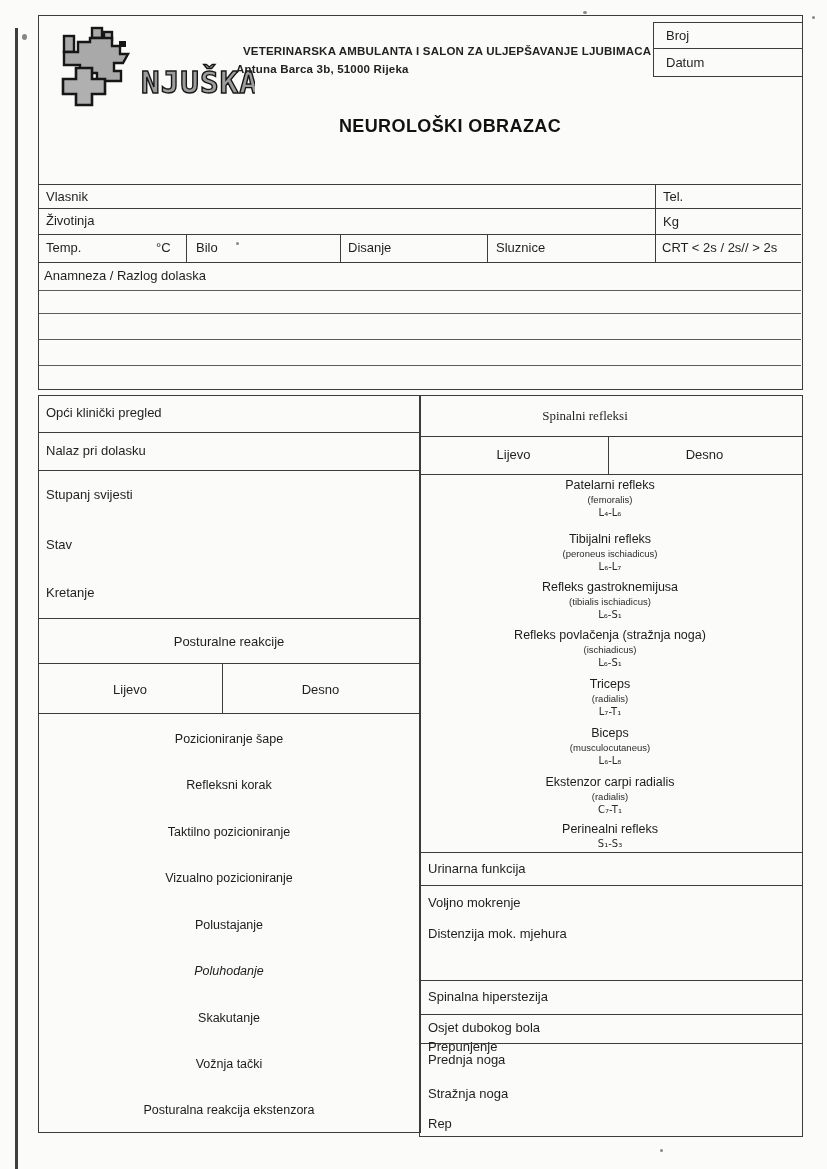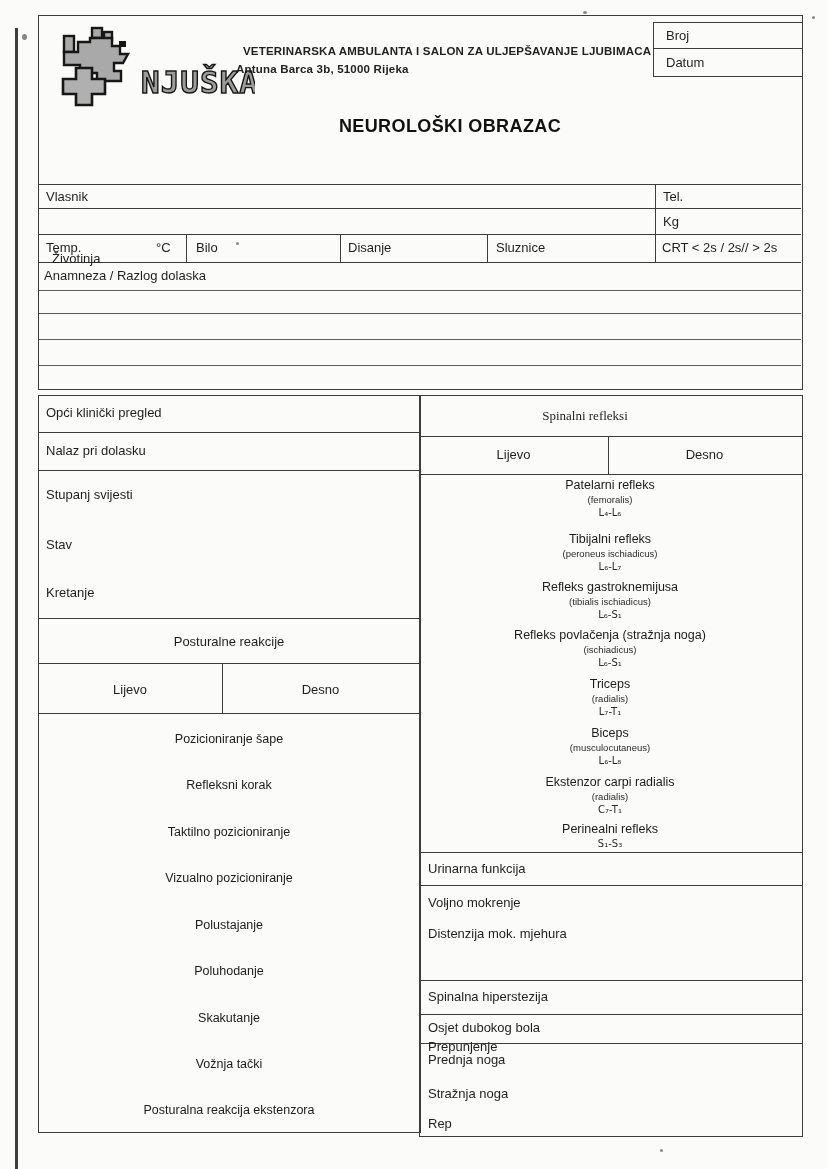--- a/index.html
+++ b/index.html
@@ -62,21 +62,21 @@
   <div class="hline" style="left:38px;top:208px;width:763px;"></div>
   <div class="hline" style="left:38px;top:234px;width:763px;"></div>
   <div class="hline" style="left:38px;top:262px;width:763px;"></div>
   <div class="vline" style="left:655px;top:184px;height:78px;"></div>
   <div class="vline" style="left:186px;top:234px;height:28px;"></div>
   <div class="vline" style="left:340px;top:234px;height:28px;"></div>
   <div class="vline" style="left:487px;top:234px;height:28px;"></div>
 
   <div class="abs lbl" style="left:46px;top:189px;">Vlasnik</div>
   <div class="abs lbl" style="left:663px;top:189px;">Tel.</div>
-  <div class="abs lbl" style="left:52px;top:213px;margin-top:38px;">Životinja</div>
+  <div class="abs lbl" style="left:46px;top:213px;">Životinja</div>
   <div class="abs lbl" style="left:663px;top:214px;">Kg</div>
   <div class="abs lbl" style="left:46px;top:240px;text-align:center;">Temp.</div>
   <div class="abs lbl" style="left:156px;top:240px;">°C</div>
   <div class="abs lbl" style="left:196px;top:240px;">Bilo</div>
   <div class="abs lbl" style="left:348px;top:240px;">Disanje</div>
   <div class="abs lbl" style="left:496px;top:240px;">Sluznice</div>
   <div class="abs lbl" style="left:662px;top:240px;">CRT &lt; 2s / 2s// &gt; 2s</div>
 
   <div class="abs lbl" style="left:44px;top:268px;">Anamneza / Razlog dolaska</div>
   <div class="wline" style="left:38px;top:290px;width:763px;"></div>
@@ -100,21 +100,21 @@
 
   <div class="abs center lbl" style="left:38px;top:634px;width:382px;">Posturalne reakcije</div>
   <div class="abs center lbl" style="left:38px;top:682px;width:184px;">Lijevo</div>
   <div class="abs center lbl" style="left:222px;top:682px;width:197px;">Desno</div>
 
   <div class="abs center pitem" style="left:38px;top:732px;width:382px;">Pozicioniranje šape</div>
   <div class="abs center pitem" style="left:38px;top:778px;width:382px;">Refleksni korak</div>
   <div class="abs center pitem" style="left:38px;top:825px;width:382px;">Taktilno pozicioniranje</div>
   <div class="abs center pitem" style="left:38px;top:871px;width:382px;">Vizualno pozicioniranje</div>
   <div class="abs center pitem" style="left:38px;top:918px;width:382px;">Polustajanje</div>
-  <div class="abs center pitem" style="left:38px;top:964px;width:382px;">Poluhodanje</div>
+  <div class="abs center pitem" style="left:38px;top:964px;width:382px;font-style:italic;">Poluhodanje</div>
   <div class="abs center pitem" style="left:38px;top:1011px;width:382px;">Skakutanje</div>
   <div class="abs center pitem" style="left:38px;top:1057px;width:382px;">Vožnja tački</div>
   <div class="abs center pitem" style="left:38px;top:1103px;width:382px;">Posturalna reakcija ekstenzora</div>
 
   <div class="box" style="left:419px;top:395px;width:382px;height:740px;"></div>
   <div class="hline" style="left:419px;top:436px;width:383px;"></div>
   <div class="hline" style="left:419px;top:474px;width:383px;"></div>
   <div class="hline" style="left:419px;top:852px;width:383px;"></div>
   <div class="hline" style="left:419px;top:885px;width:383px;"></div>
   <div class="hline" style="left:419px;top:980px;width:383px;"></div>

